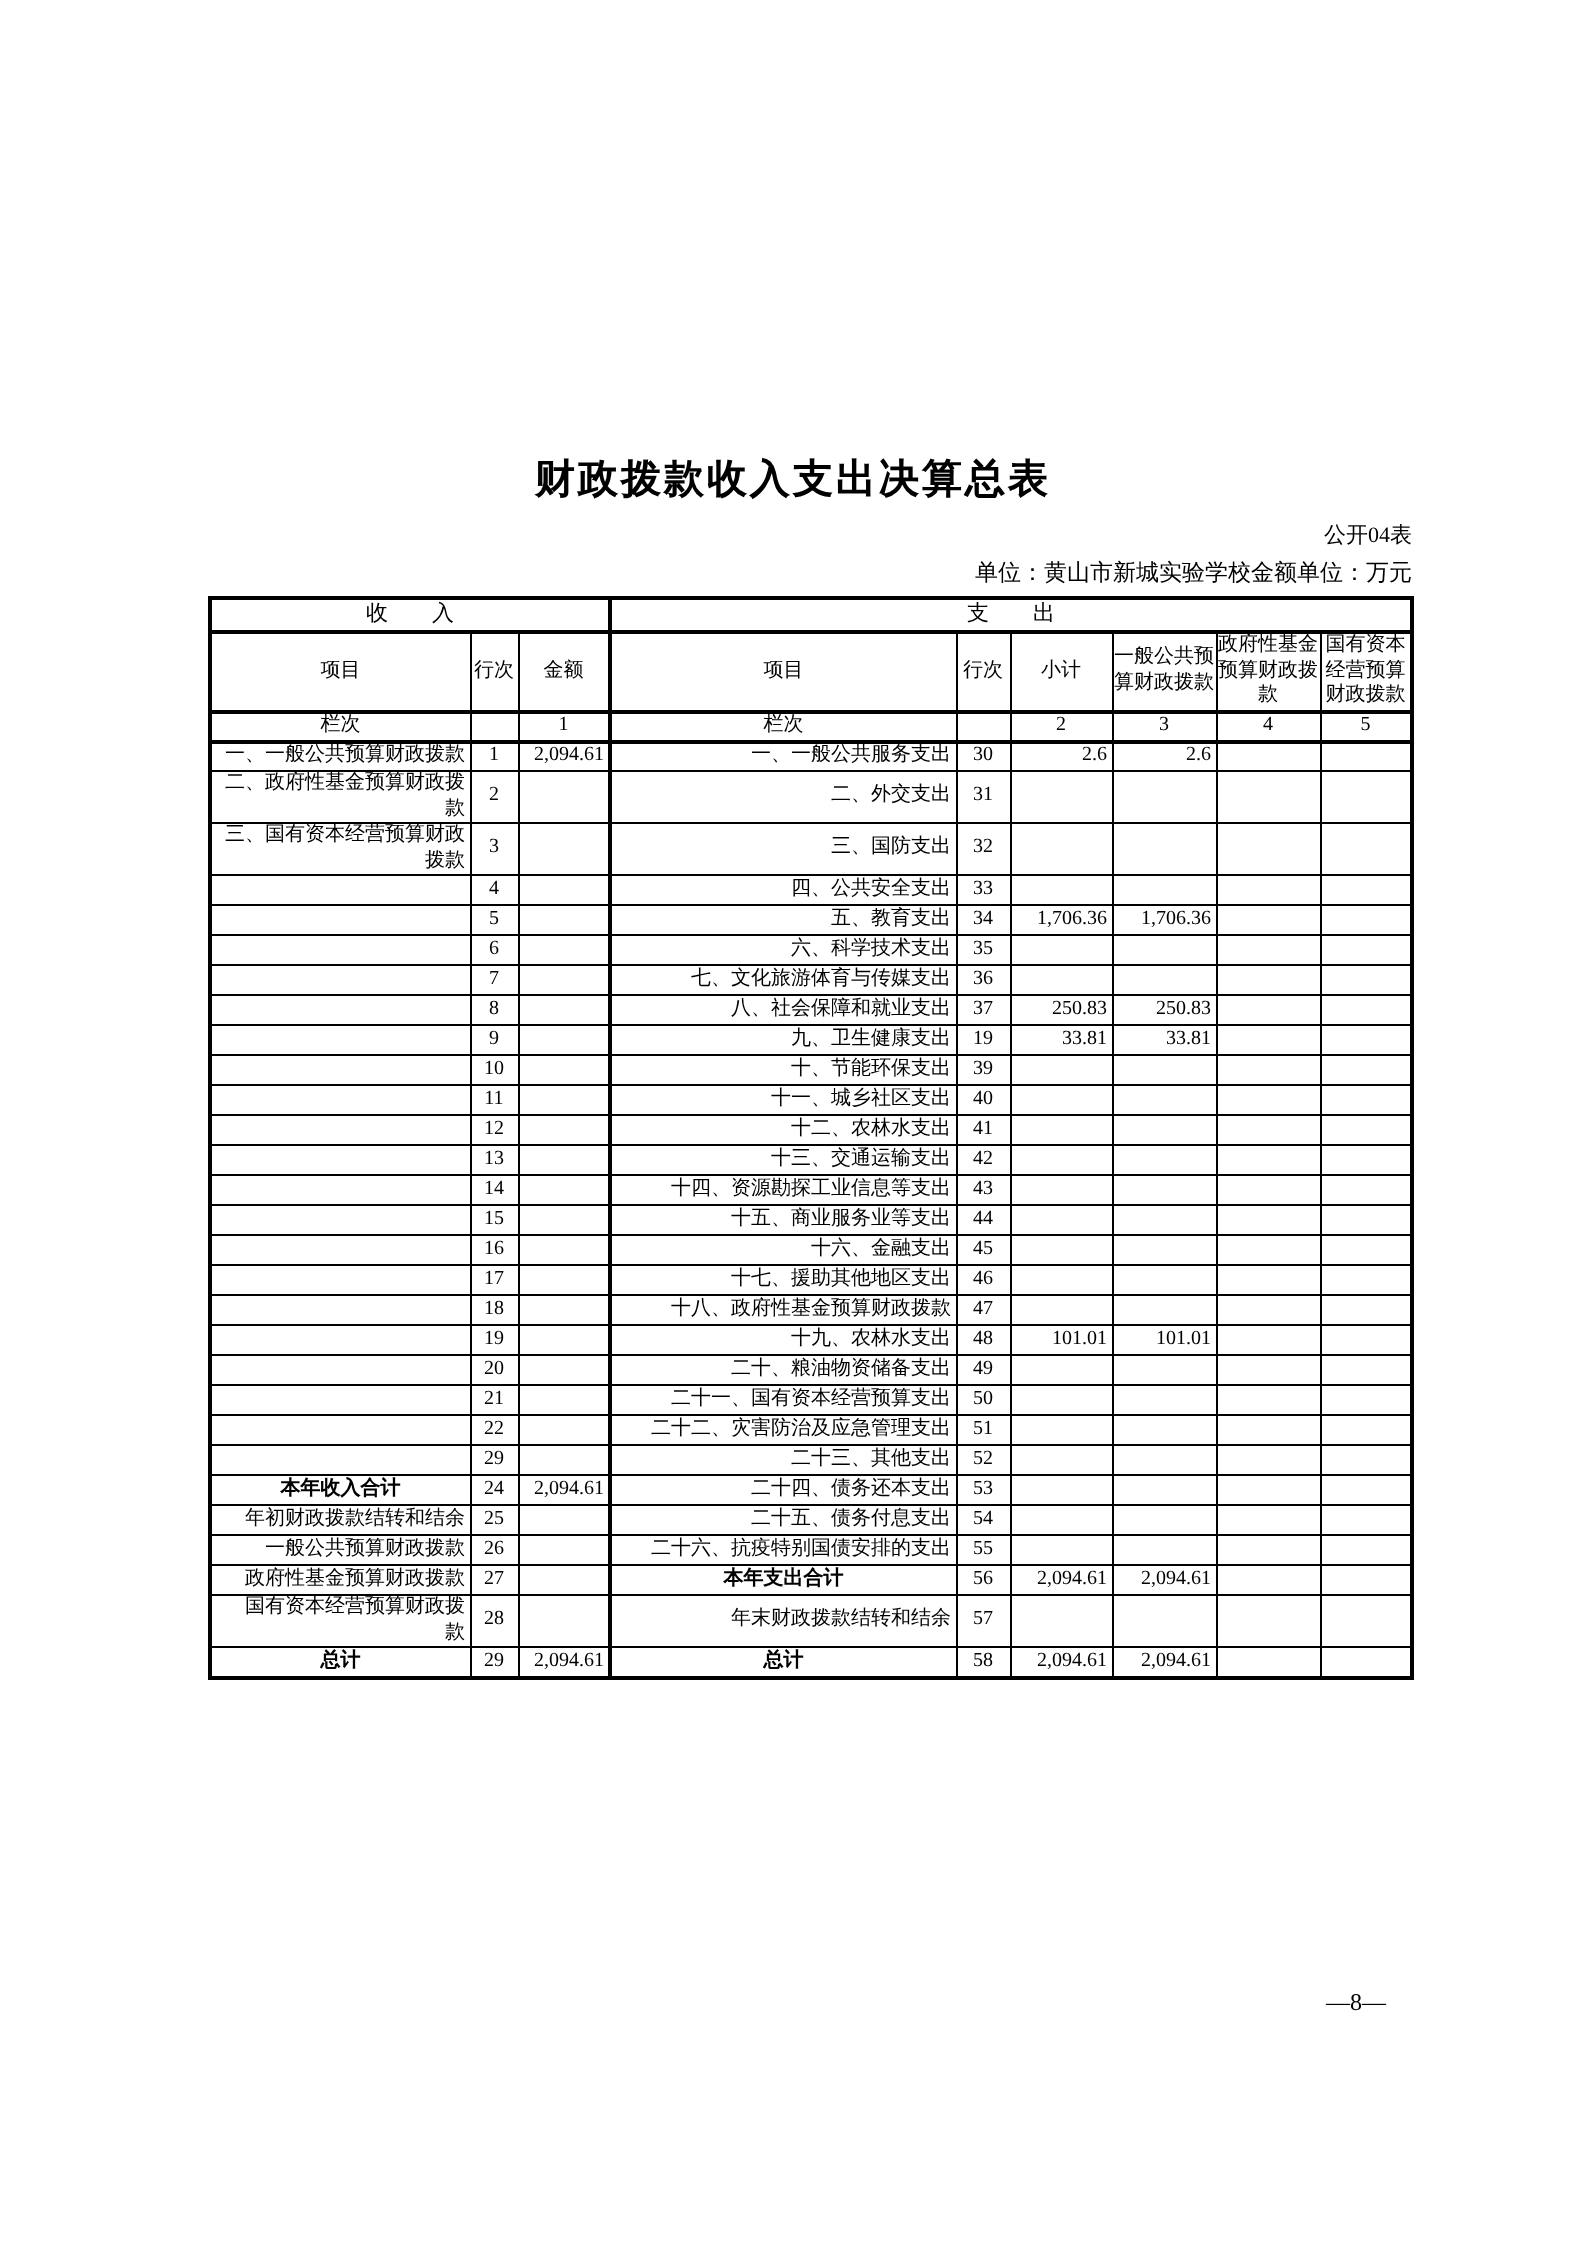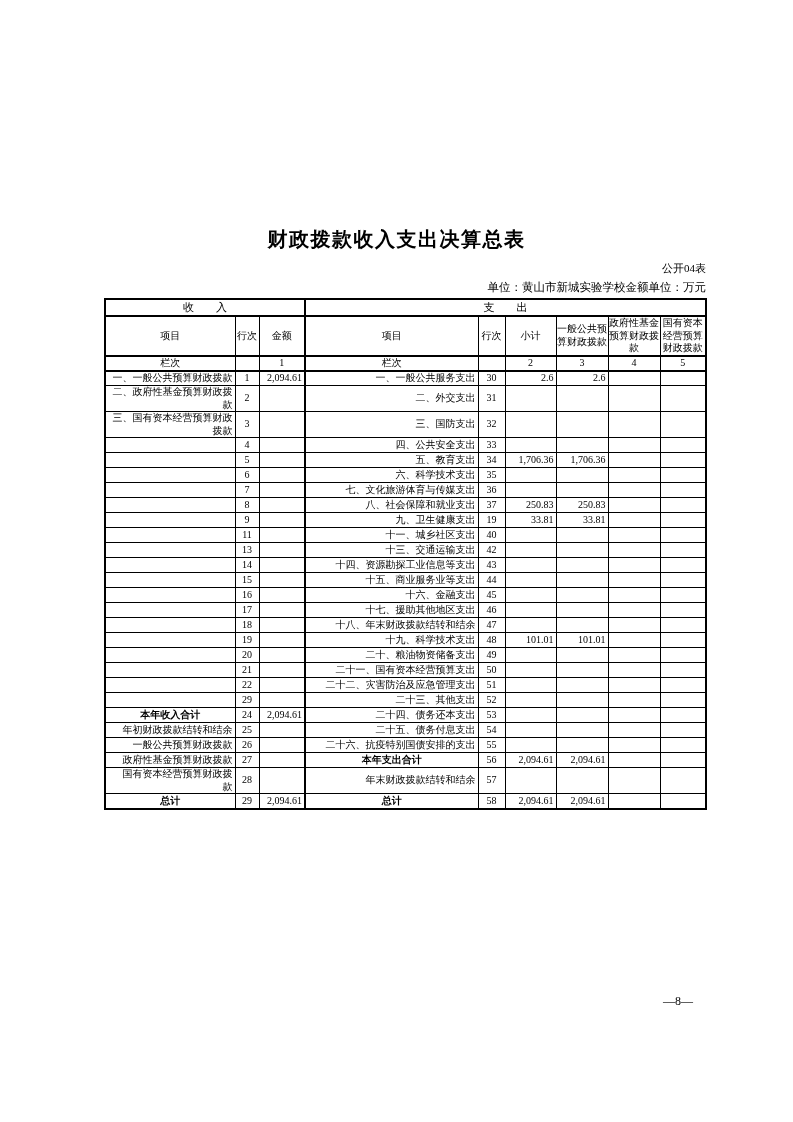--- a/index.html
+++ b/index.html
@@ -189,31 +189,53 @@
             <td class="amt"></td>
             <td class="item div">九、卫生健康支出</td>
             <td class="num">19</td>
             <td class="amt">33.81</td>
             <td class="amt">33.81</td>
             <td class="amt"></td>
             <td class="amt"></td>
           </tr>
           <tr>
             <td class="item"></td>
+            <td class="num">10</td>
+            <td class="amt"></td>
+            <td class="item div">十、节能环保支出</td>
+            <td class="num">39</td>
+            <td class="amt"></td>
+            <td class="amt"></td>
+            <td class="amt"></td>
+            <td class="amt"></td>
+          </tr>
+          <tr>
+            <td class="item"></td>
             <td class="num">11</td>
             <td class="amt"></td>
             <td class="item div">十一、城乡社区支出</td>
             <td class="num">40</td>
             <td class="amt"></td>
             <td class="amt"></td>
             <td class="amt"></td>
             <td class="amt"></td>
           </tr>
           <tr>
             <td class="item"></td>
+            <td class="num">12</td>
+            <td class="amt"></td>
+            <td class="item div">十二、农林水支出</td>
+            <td class="num">41</td>
+            <td class="amt"></td>
+            <td class="amt"></td>
+            <td class="amt"></td>
+            <td class="amt"></td>
+          </tr>
+          <tr>
+            <td class="item"></td>
             <td class="num">13</td>
             <td class="amt"></td>
             <td class="item div">十三、交通运输支出</td>
             <td class="num">42</td>
             <td class="amt"></td>
             <td class="amt"></td>
             <td class="amt"></td>
             <td class="amt"></td>
           </tr>
           <tr>
@@ -257,32 +279,32 @@
             <td class="num">46</td>
             <td class="amt"></td>
             <td class="amt"></td>
             <td class="amt"></td>
             <td class="amt"></td>
           </tr>
           <tr>
             <td class="item"></td>
             <td class="num">18</td>
             <td class="amt"></td>
-            <td class="item div">十八、年末财政拨款结转和结余</td>
+            <td class="item div">十八、政府性基金预算财政拨款</td>
             <td class="num">47</td>
             <td class="amt"></td>
             <td class="amt"></td>
             <td class="amt"></td>
             <td class="amt"></td>
           </tr>
           <tr>
             <td class="item"></td>
             <td class="num">19</td>
             <td class="amt"></td>
-            <td class="item div">十九、科学技术支出</td>
+            <td class="item div">十九、农林水支出</td>
             <td class="num">48</td>
             <td class="amt">101.01</td>
             <td class="amt">101.01</td>
             <td class="amt"></td>
             <td class="amt"></td>
           </tr>
           <tr>
             <td class="item"></td>
             <td class="num">20</td>
             <td class="amt"></td>

